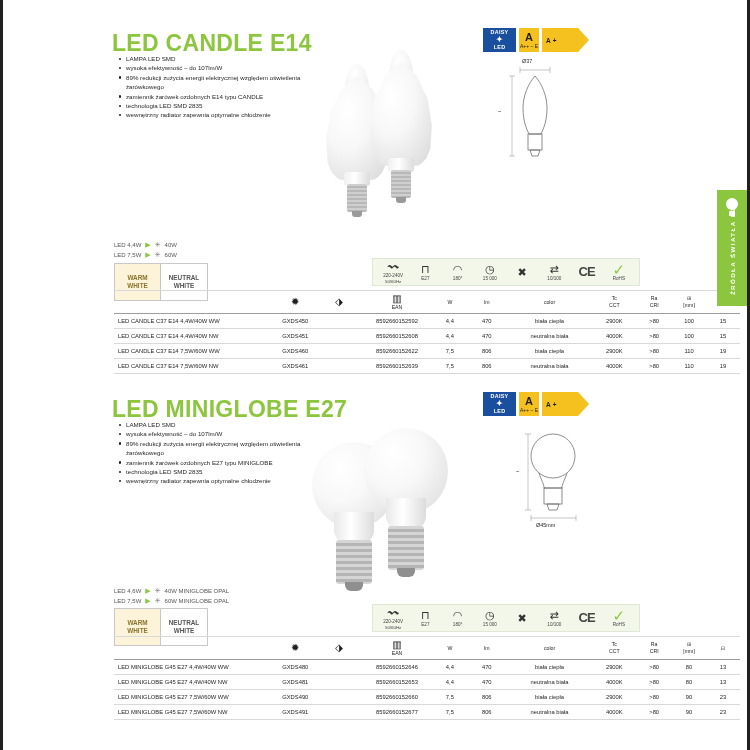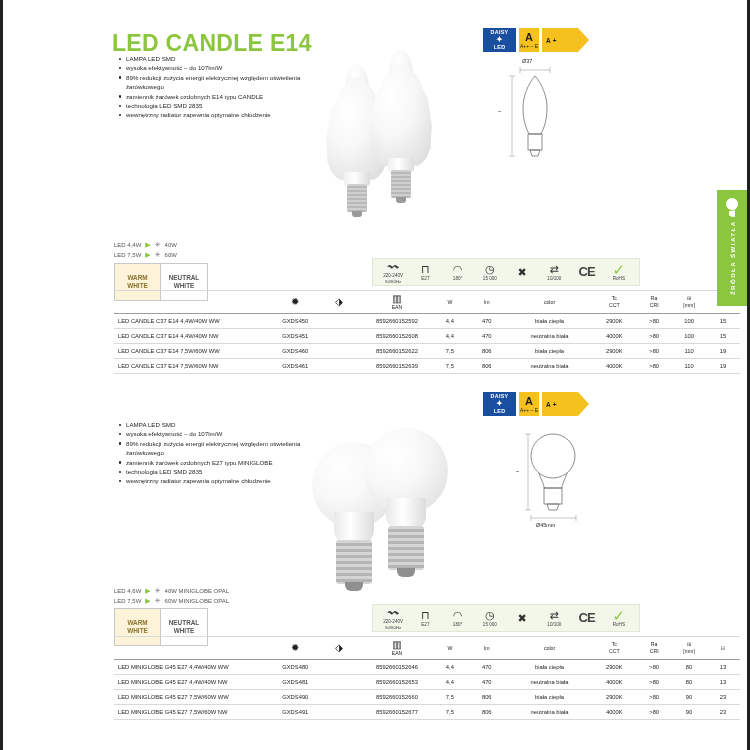--- a/index.html
+++ b/index.html
@@ -467,20 +467,21 @@
   <div class="sidetab">
     <div class="bulbicon">
       <div class="b"></div>
       <div class="s"></div>
     </div>
     <div class="txt">ŹRÓDŁA ŚWIATŁA LED</div>
   </div>
 
   <div class="block block-b">
 
+    <h1 class="title" style="top:18px;">LED MINIGLOBE E27</h1>
 
     <ul class="feat" style="top:42px;">
       <li>LAMPA LED SMD</li>
       <li>wysoka efektywność – do 107lm/W</li>
       <li>89% redukcji zużycia energii elektrycznej względem oświetlenia żarówkowego</li>
       <li>zamiennik żarówek ozdobnych E27 typu MINIGLOBE</li>
       <li>technologia LED SMD 2835</li>
       <li>wewnętrzny radiator zapewnia optymalne chłodzenie</li>
     </ul>
 

